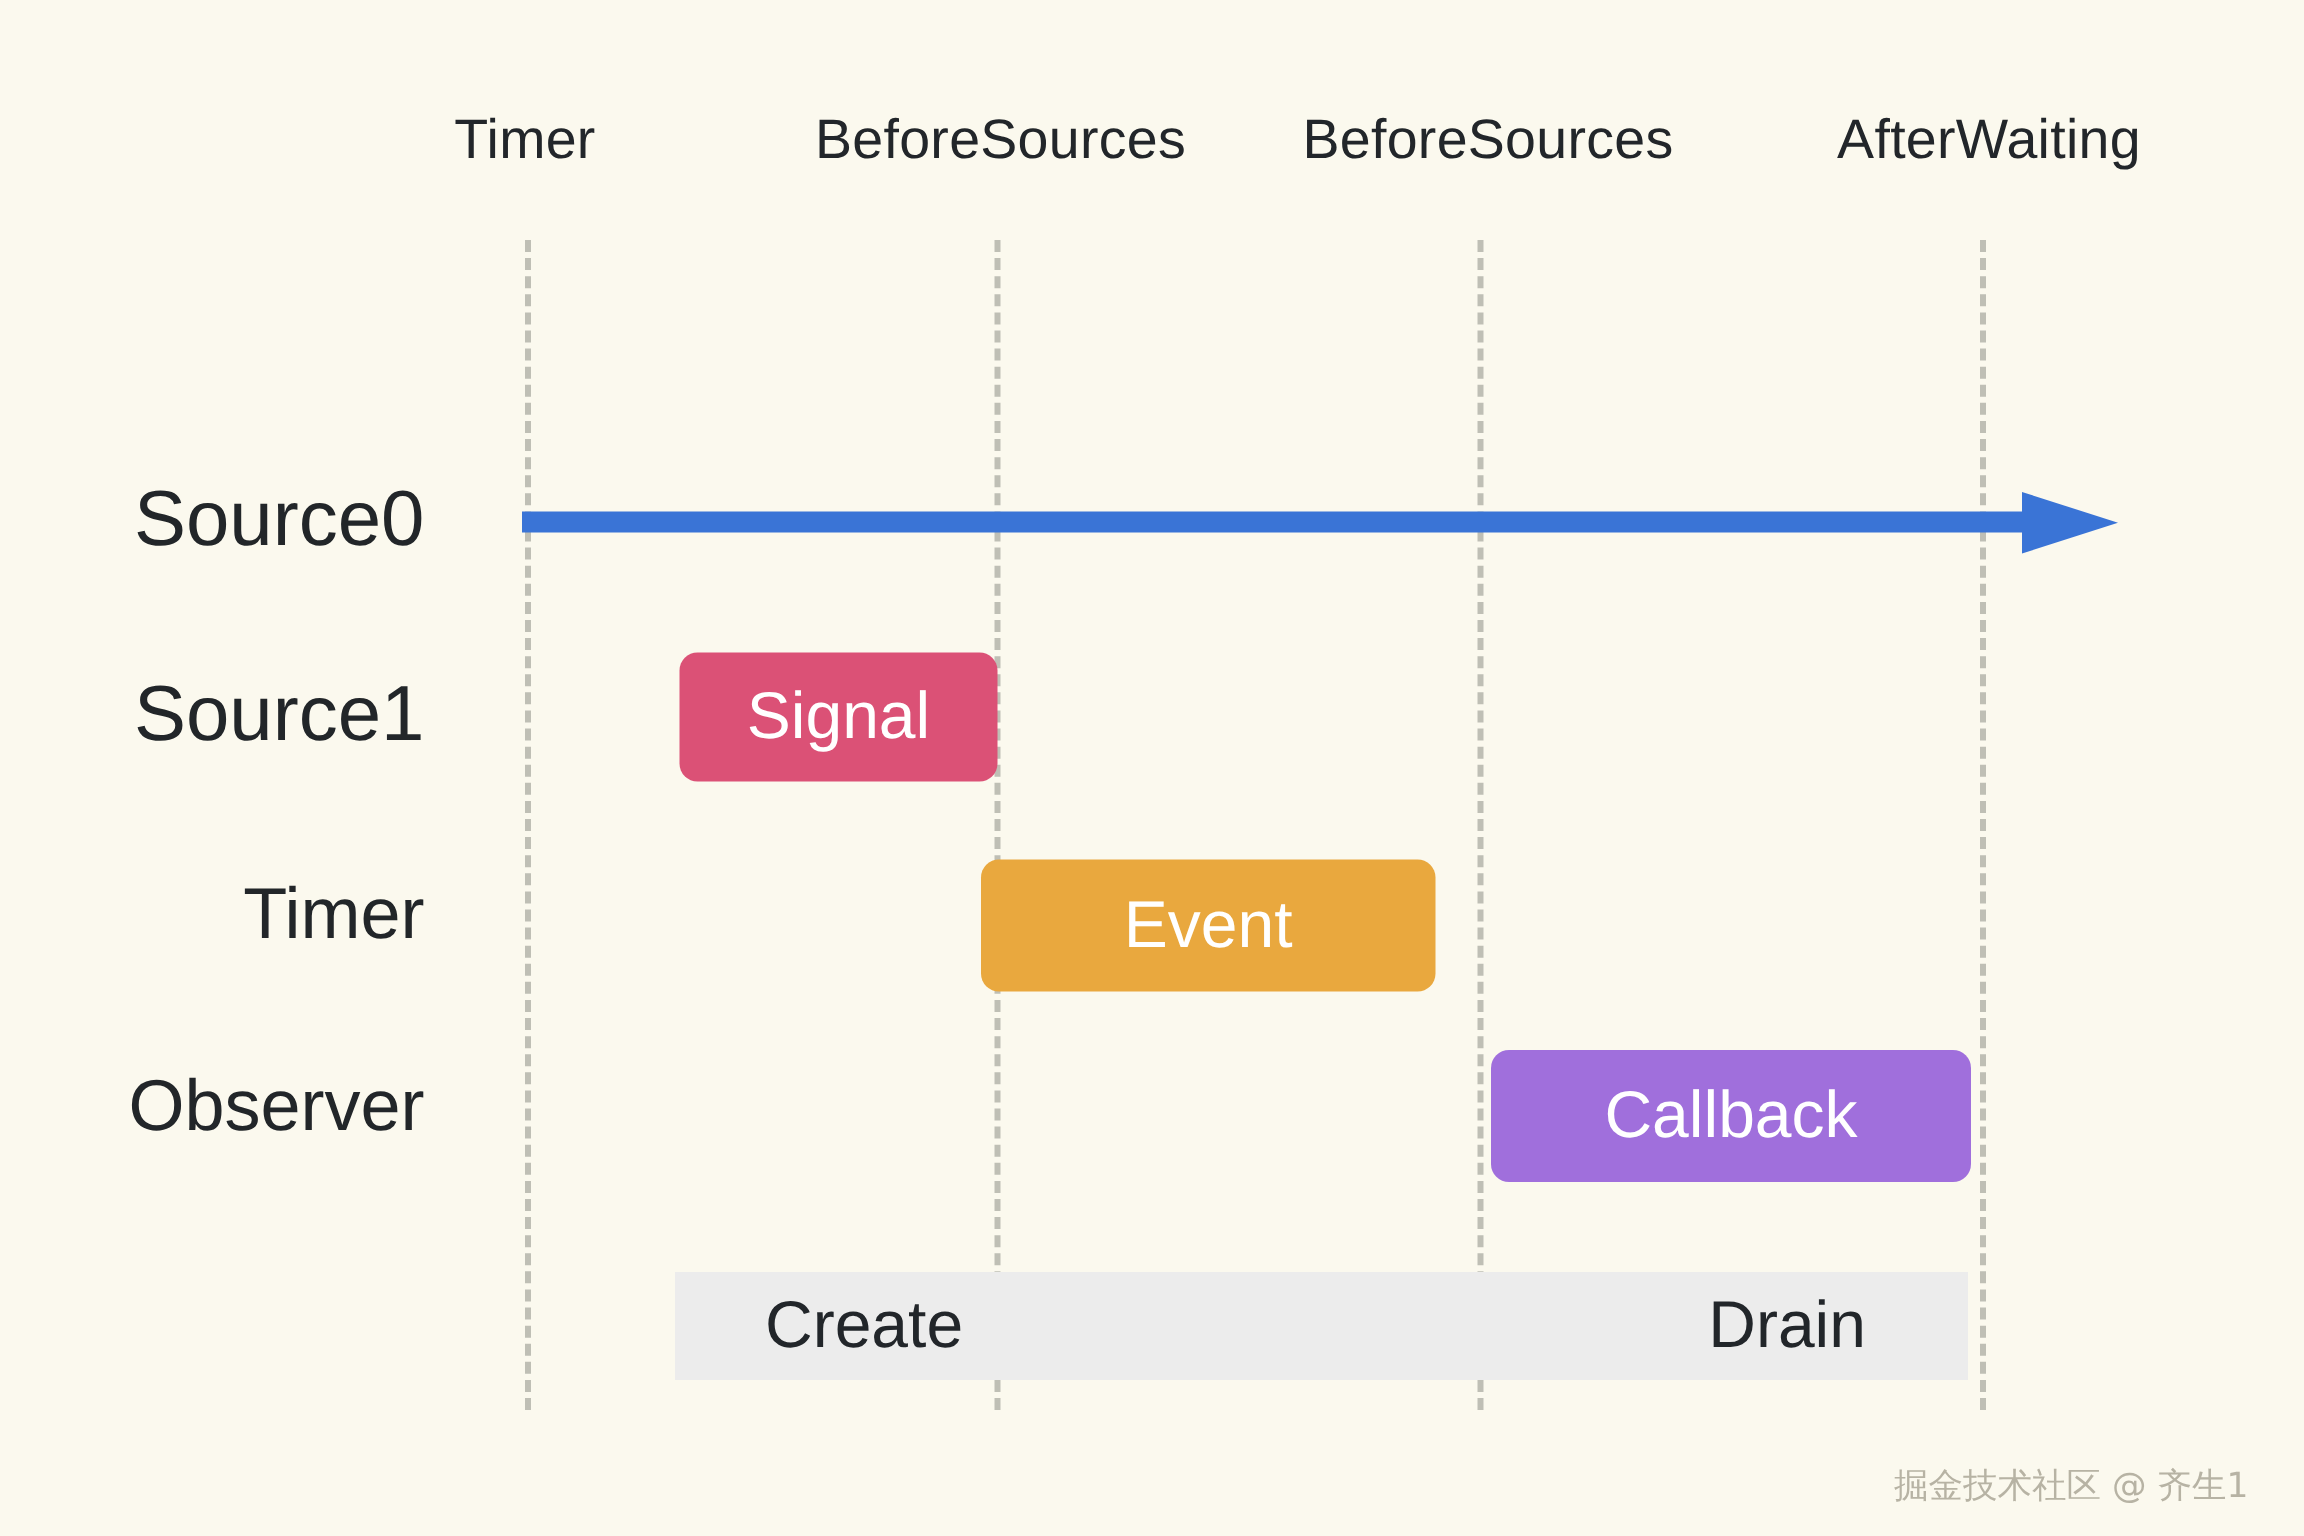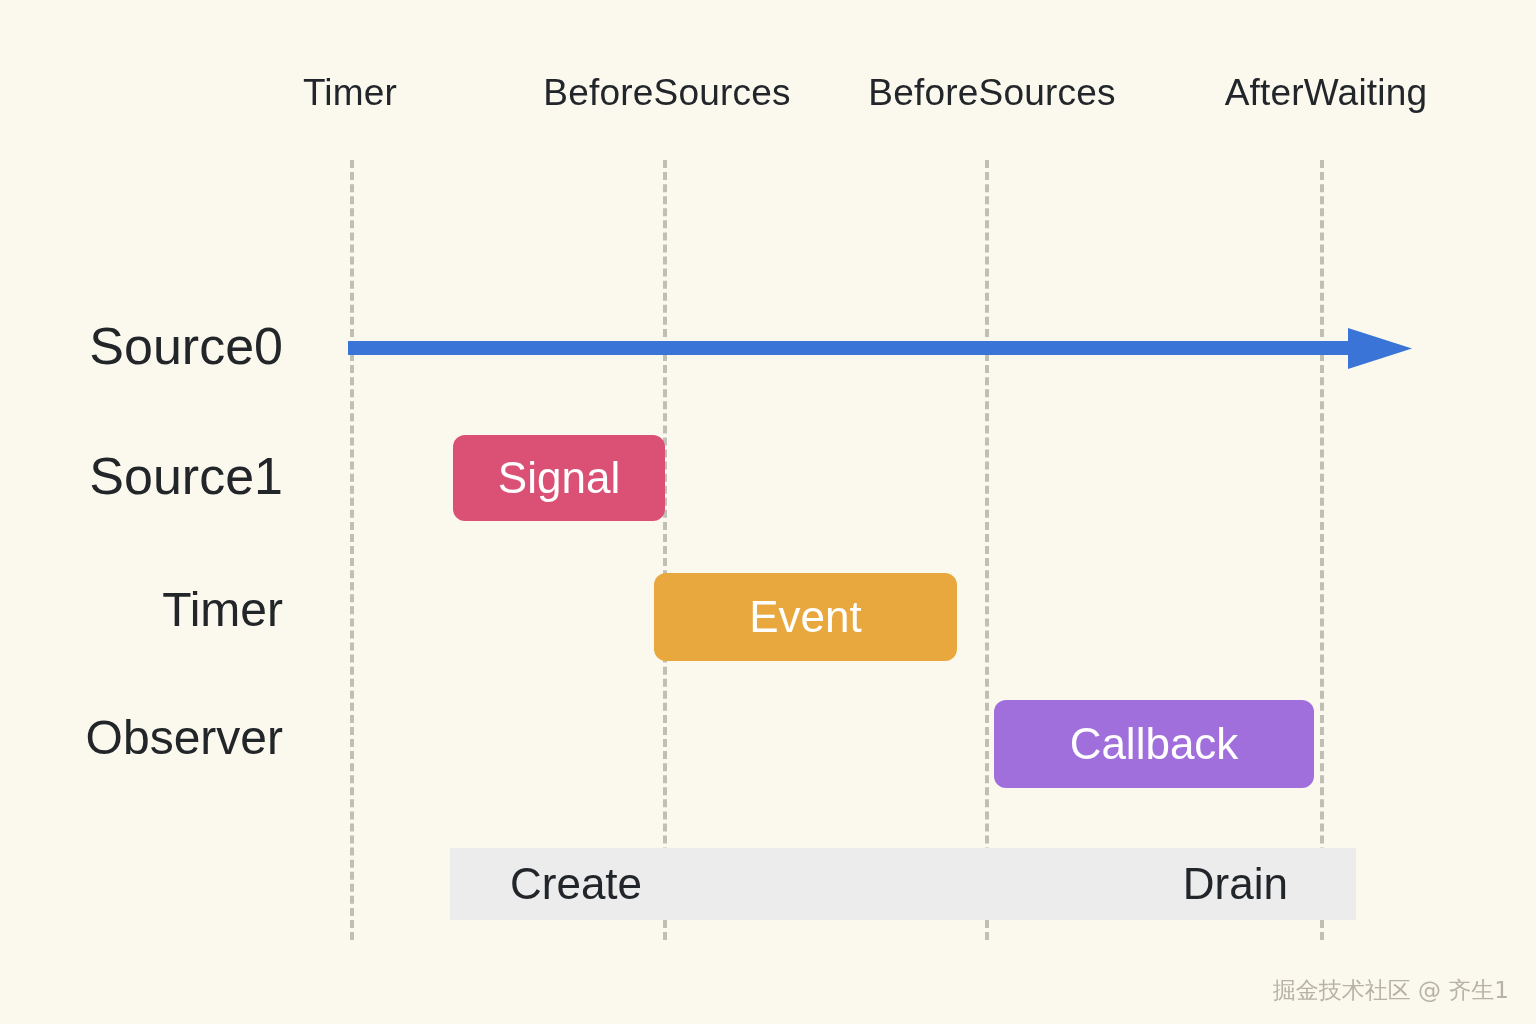--- a/index.html
+++ b/index.html
@@ -99,37 +99,36 @@
     left: 994px; top: 700px; width: 320px; height: 88px;
     background: #A06FDC;
   }
 
   
   .pool-bar {
     position: absolute;
     left: 450px; top: 848px; width: 862px; height: 72px;
     background: #ECECEC;
     border-radius: 0;
-    padding-left: 44px;
   }
   .pool-text {
     position: absolute;
     top: 50%;
     transform: translateY(-50%);
     font-size: 44px;
     color: #22262A;
     white-space: nowrap;
   }
   .pool-create { left: 60px; }
   .pool-drain  { right: 68px; }
 
   
   .watermark {
     position: absolute;
-    right: 27px;
+    right: 37px;
     bottom: 18px;
     font-size: 23px;
     color: #B7B3A4;
     white-space: nowrap;
     font-family: "DejaVu Sans", sans-serif;
   }
 </style>
 </head>
 <body>
 

